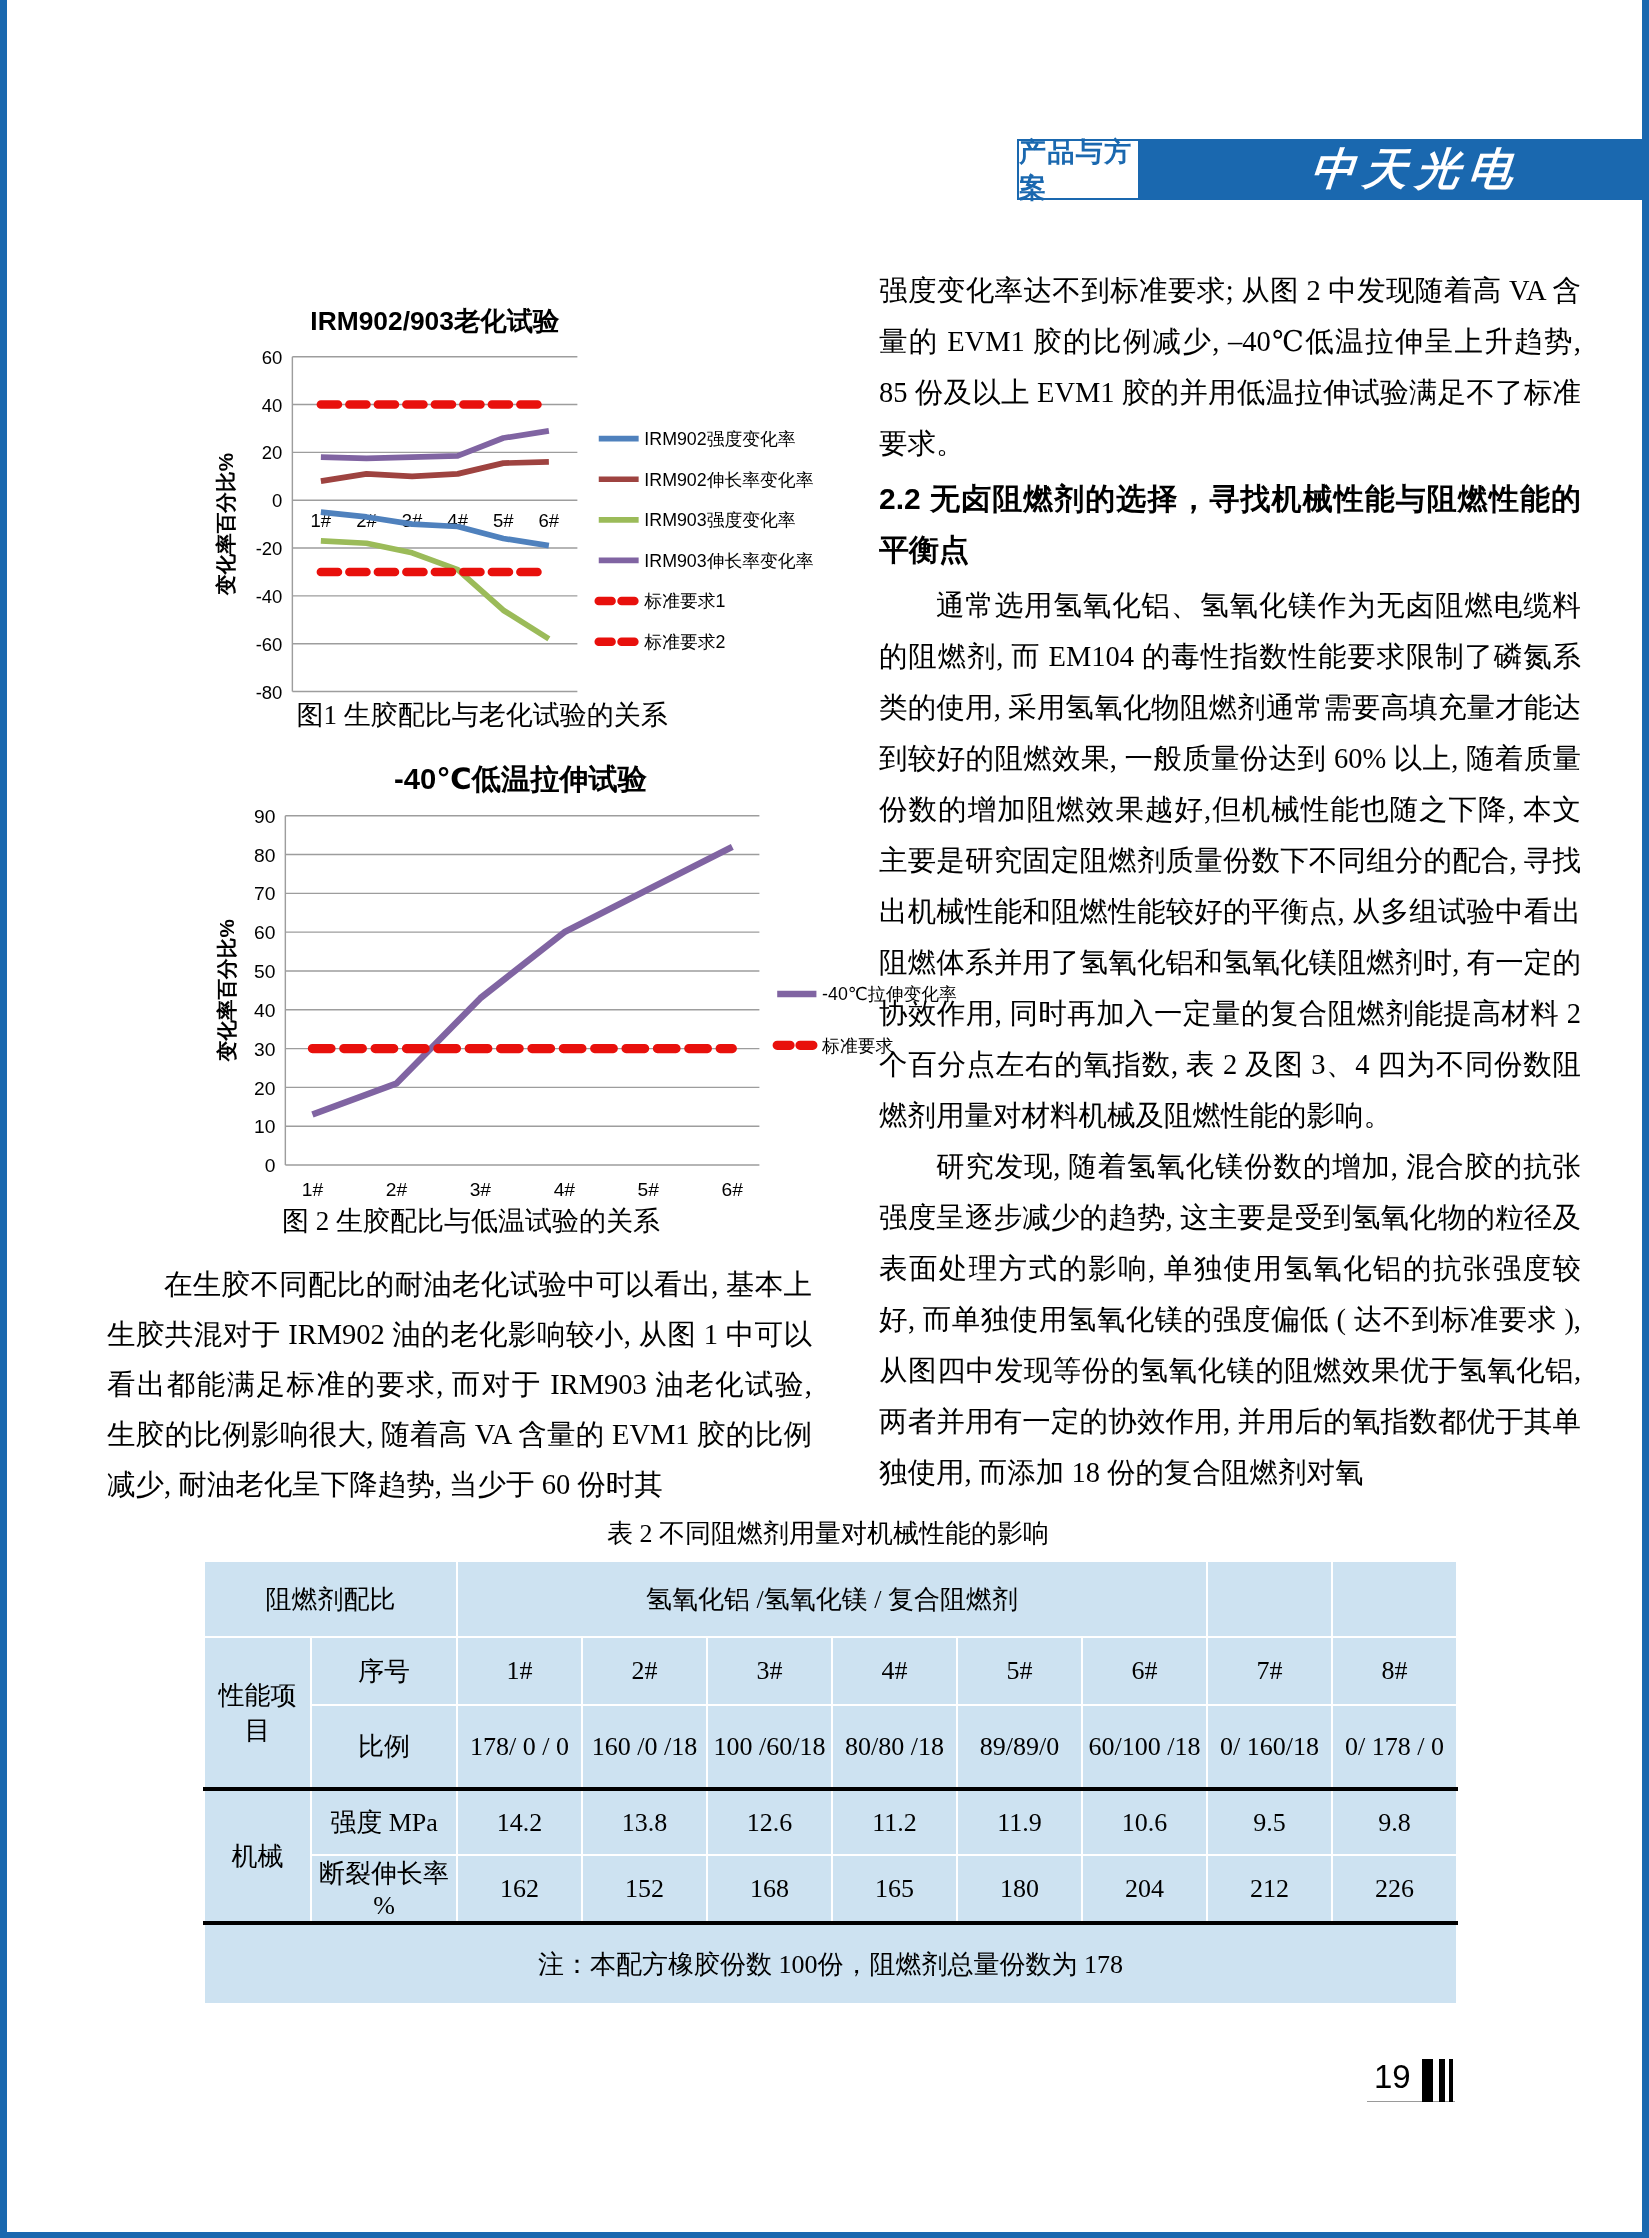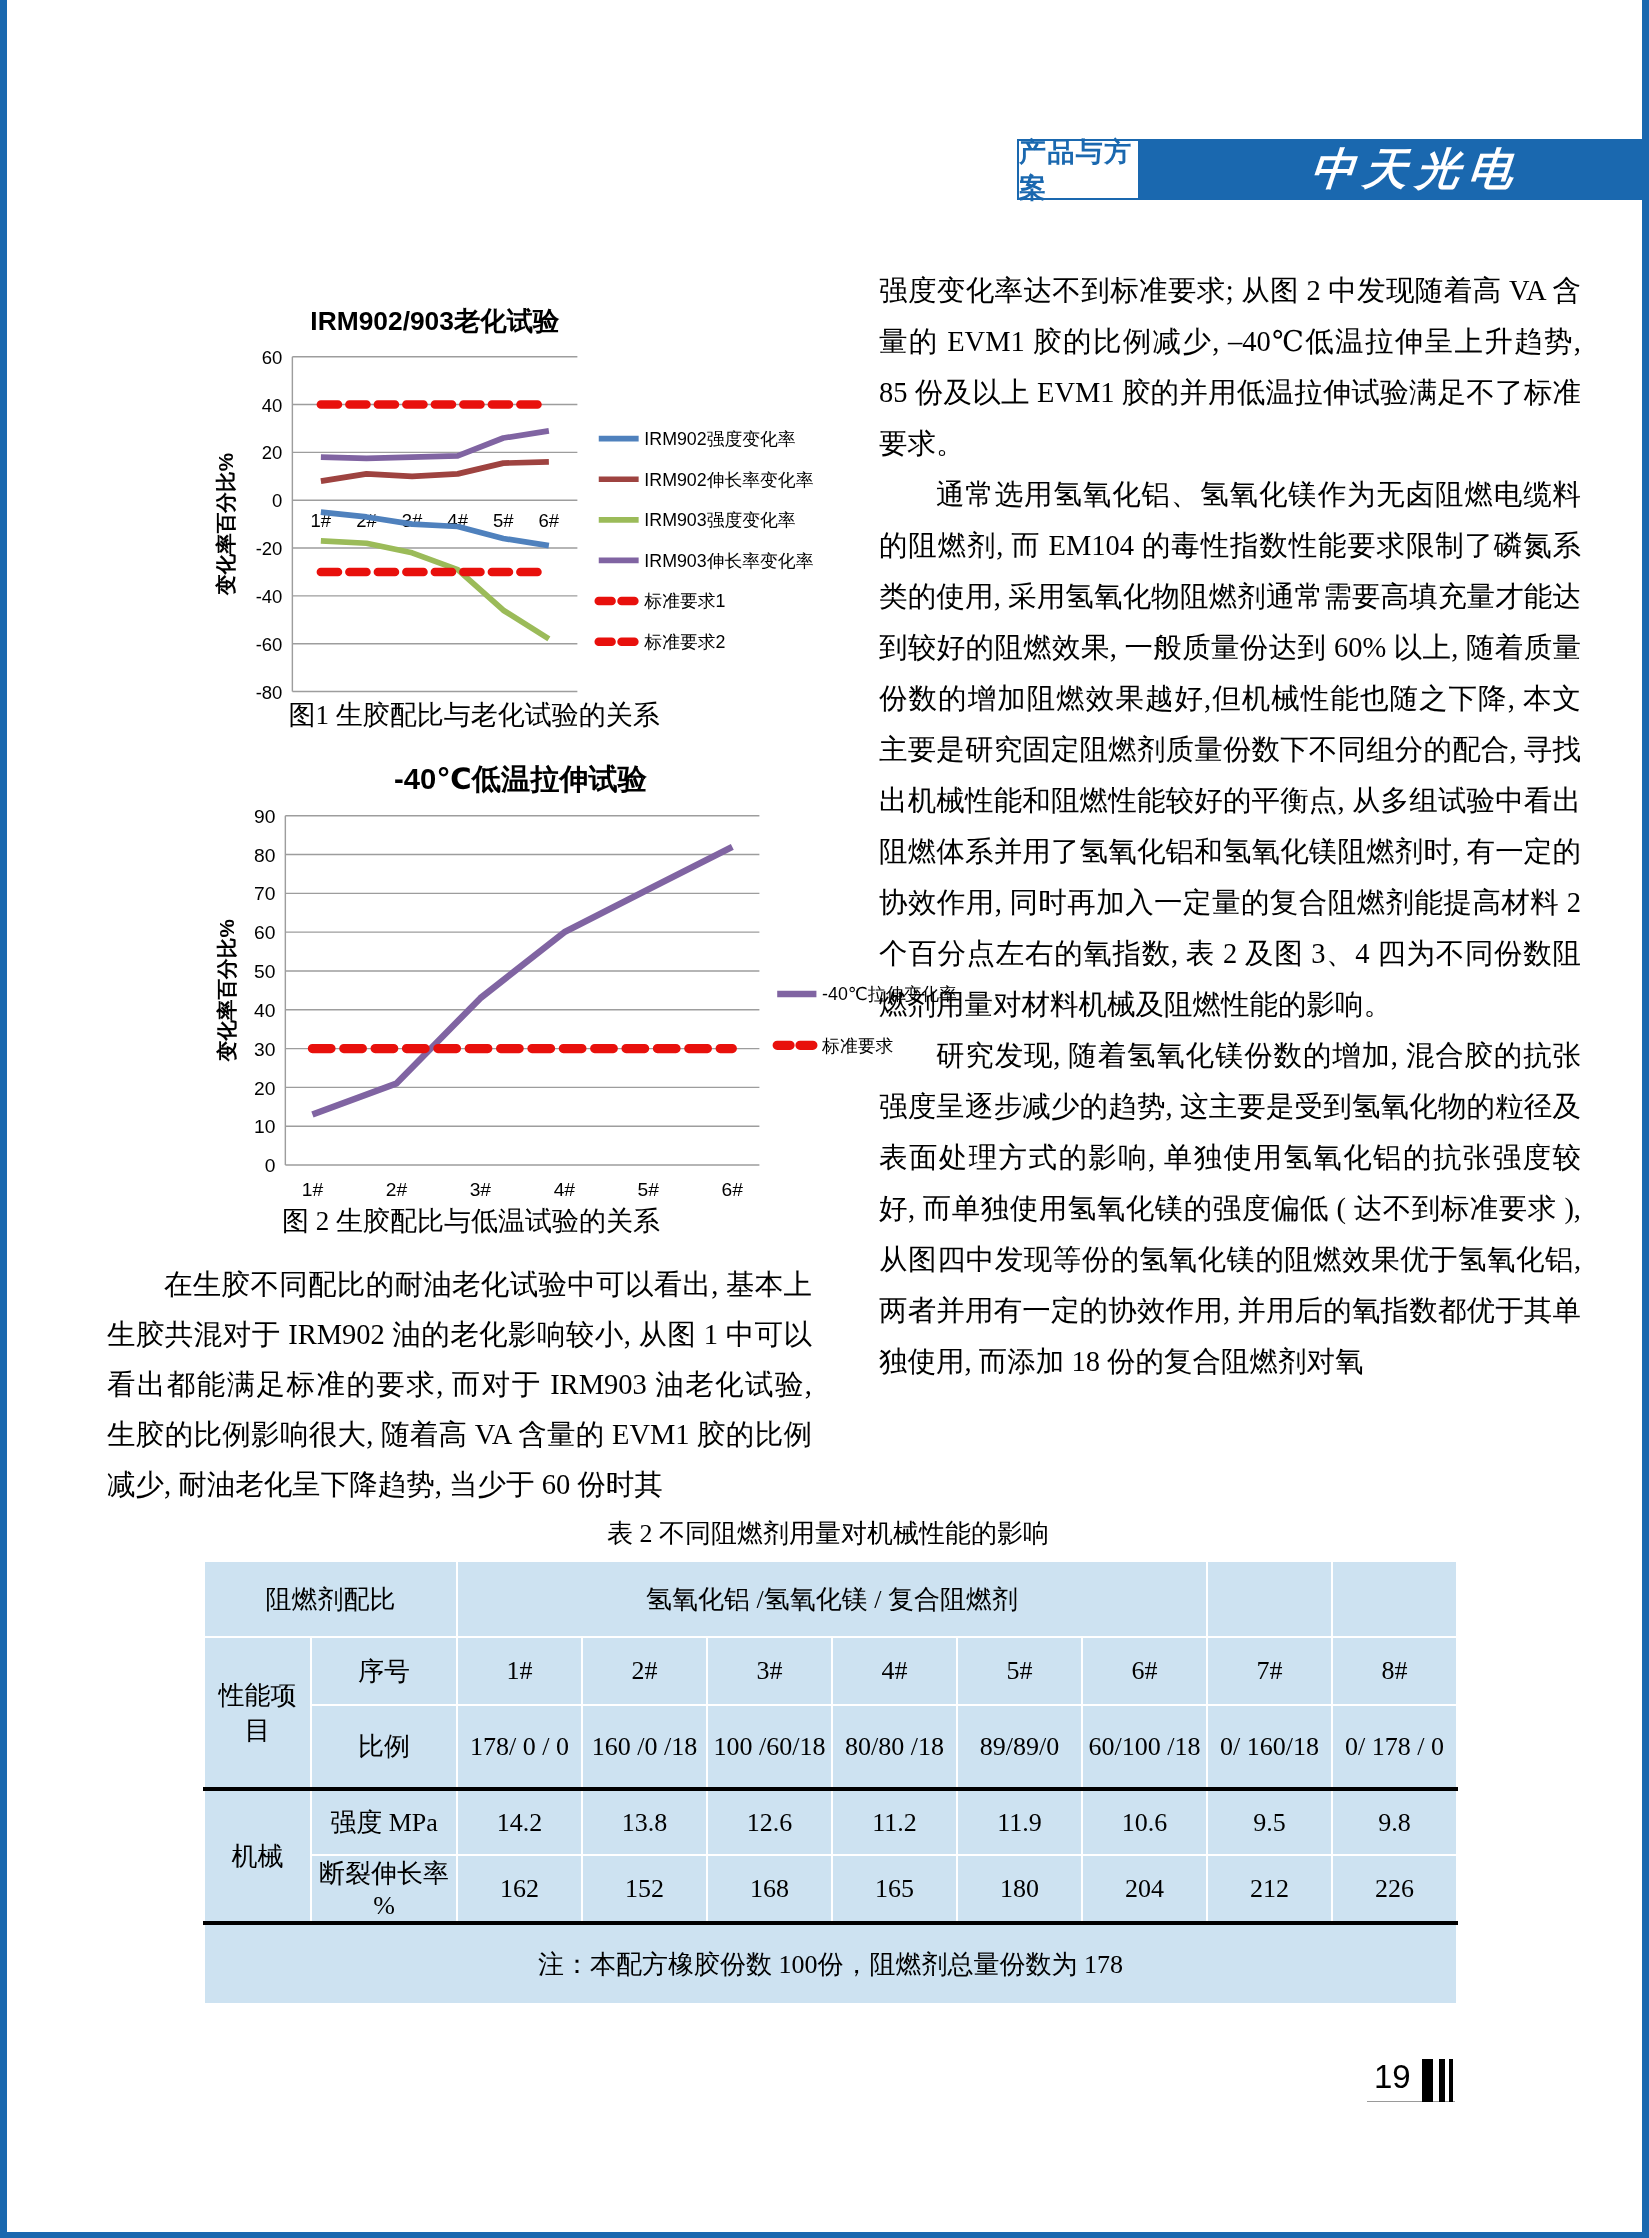--- a/index.html
+++ b/index.html
@@ -15,21 +15,21 @@
              font-family:"Liberation Sans","DejaVu Sans",sans-serif;font-weight:bold;font-size:27px;color:#1a68af;letter-spacing:1.4px;}
   .hdr-bar{position:absolute;left:1140px;top:139px;width:509px;height:61px;background:#1a68af;
            display:flex;align-items:center;}
   .hdr-brand{margin-left:171px;font-family:"DejaVu Serif",serif;font-style:italic;font-weight:bold;
              font-size:44px;color:#ffffff;letter-spacing:8.6px;transform:skewX(-5deg);}
 
   .chart-svg{position:absolute;}
   #chart1{left:214px;top:296px;}
   #chart2{left:214px;top:748px;}
   .caption{position:absolute;text-align:center;font-size:27px;font-weight:500;}
-  #cap1{left:146px;top:697px;width:656px;}
+  #cap1{left:154px;top:697px;width:656px;}
   #cap2{left:143px;top:1203px;width:656px;}
 
   .leftpara{position:absolute;left:107px;top:1260px;width:705px;font-size:28.5px;line-height:50px;
             text-align:justify;text-indent:2em;}
   .rightcol{position:absolute;left:879px;top:265px;width:702px;font-size:28.5px;line-height:51px;text-align:justify;}
   .rightcol p{margin:0;}
   .rightcol .indent{text-indent:2em;}
   .rightcol h3{margin:4.3px 0 4.3px 0;font-family:"Liberation Sans","DejaVu Sans",sans-serif;
                font-size:30px;line-height:51px;font-weight:bold;text-align:justify;}
 
@@ -152,20 +152,21 @@
       <text x="853" y="426" font-size="25" text-anchor="start" fill="#000" font-family="&quot;Liberation Sans&quot;,&quot;DejaVu Sans&quot;,sans-serif">标准要求</text>
       <text x="430" y="58" font-size="41" text-anchor="middle" fill="#000" font-family="&quot;Liberation Sans&quot;,&quot;DejaVu Sans&quot;,sans-serif" font-weight="bold">-40℃低温拉伸试验</text>
       <text x="28" y="340" font-size="29" text-anchor="middle" fill="#000" font-family="&quot;Liberation Sans&quot;,&quot;DejaVu Sans&quot;,sans-serif" font-weight="bold" transform="rotate(-90 28 340)">变化率百分比%</text>
     </svg>
   <div class="caption" id="cap2">图 2 生胶配比与低温试验的关系</div>
 
   <div class="leftpara">在生胶不同配比的耐油老化试验中可以看出, 基本上生胶共混对于 IRM902 油的老化影响较小, 从图 1 中可以看出都能满足标准的要求, 而对于 IRM903 油老化试验, 生胶的比例影响很大, 随着高 VA 含量的 EVM1 胶的比例减少, 耐油老化呈下降趋势, 当少于 60 份时其</div>
 
   <div class="rightcol">
     <p>强度变化率达不到标准要求; 从图 2 中发现随着高 VA 含量的 EVM1 胶的比例减少, –40℃低温拉伸呈上升趋势, 85 份及以上 EVM1 胶的并用低温拉伸试验满足不了标准要求。</p>
+    <h3>2.2 无卤阻燃剂的选择，寻找机械性能与阻燃性能的平衡点</h3>
     <p class="indent">通常选用氢氧化铝、氢氧化镁作为无卤阻燃电缆料的阻燃剂, 而 EM104 的毒性指数性能要求限制了磷氮系类的使用, 采用氢氧化物阻燃剂通常需要高填充量才能达到较好的阻燃效果, 一般质量份达到 60% 以上, 随着质量份数的增加阻燃效果越好,但机械性能也随之下降, 本文主要是研究固定阻燃剂质量份数下不同组分的配合, 寻找出机械性能和阻燃性能较好的平衡点, 从多组试验中看出阻燃体系并用了氢氧化铝和氢氧化镁阻燃剂时, 有一定的协效作用, 同时再加入一定量的复合阻燃剂能提高材料 2 个百分点左右的氧指数, 表 2 及图 3、4 四为不同份数阻燃剂用量对材料机械及阻燃性能的影响。</p>
     <p class="indent">研究发现, 随着氢氧化镁份数的增加, 混合胶的抗张强度呈逐步减少的趋势, 这主要是受到氢氧化物的粒径及表面处理方式的影响, 单独使用氢氧化铝的抗张强度较好, 而单独使用氢氧化镁的强度偏低 ( 达不到标准要求 ), 从图四中发现等份的氢氧化镁的阻燃效果优于氢氧化铝, 两者并用有一定的协效作用, 并用后的氧指数都优于其单独使用, 而添加 18 份的复合阻燃剂对氧</p>
   </div>
 
   <div class="tbl-title">表 2  不同阻燃剂用量对机械性能的影响</div>
 
   <table class="flame">
     <colgroup>
       <col style="width:107px">
         <col style="width:146px">

